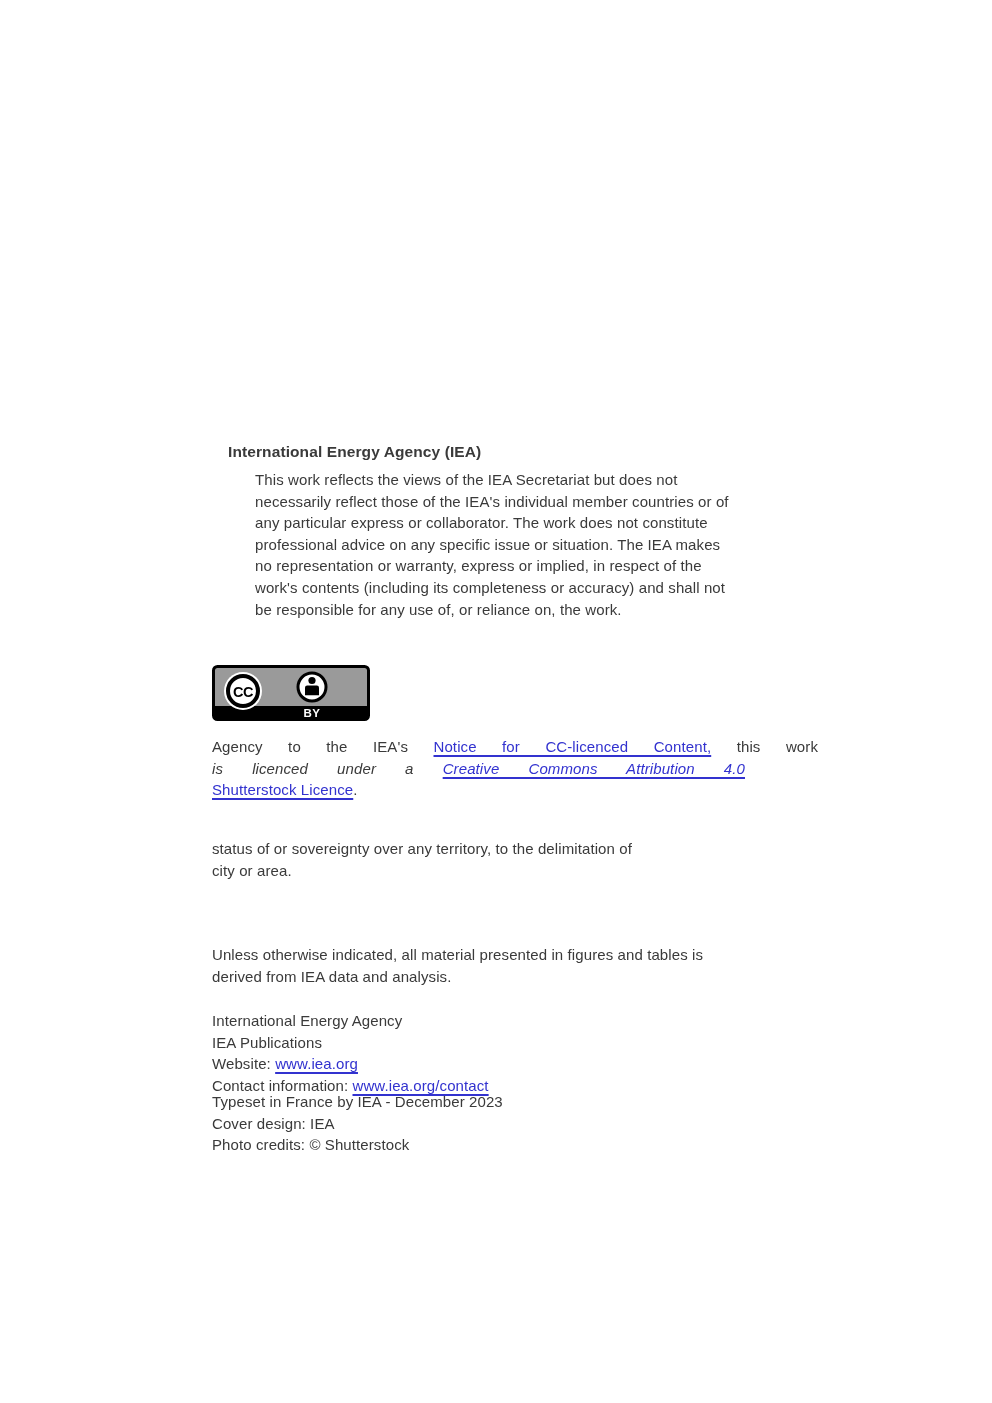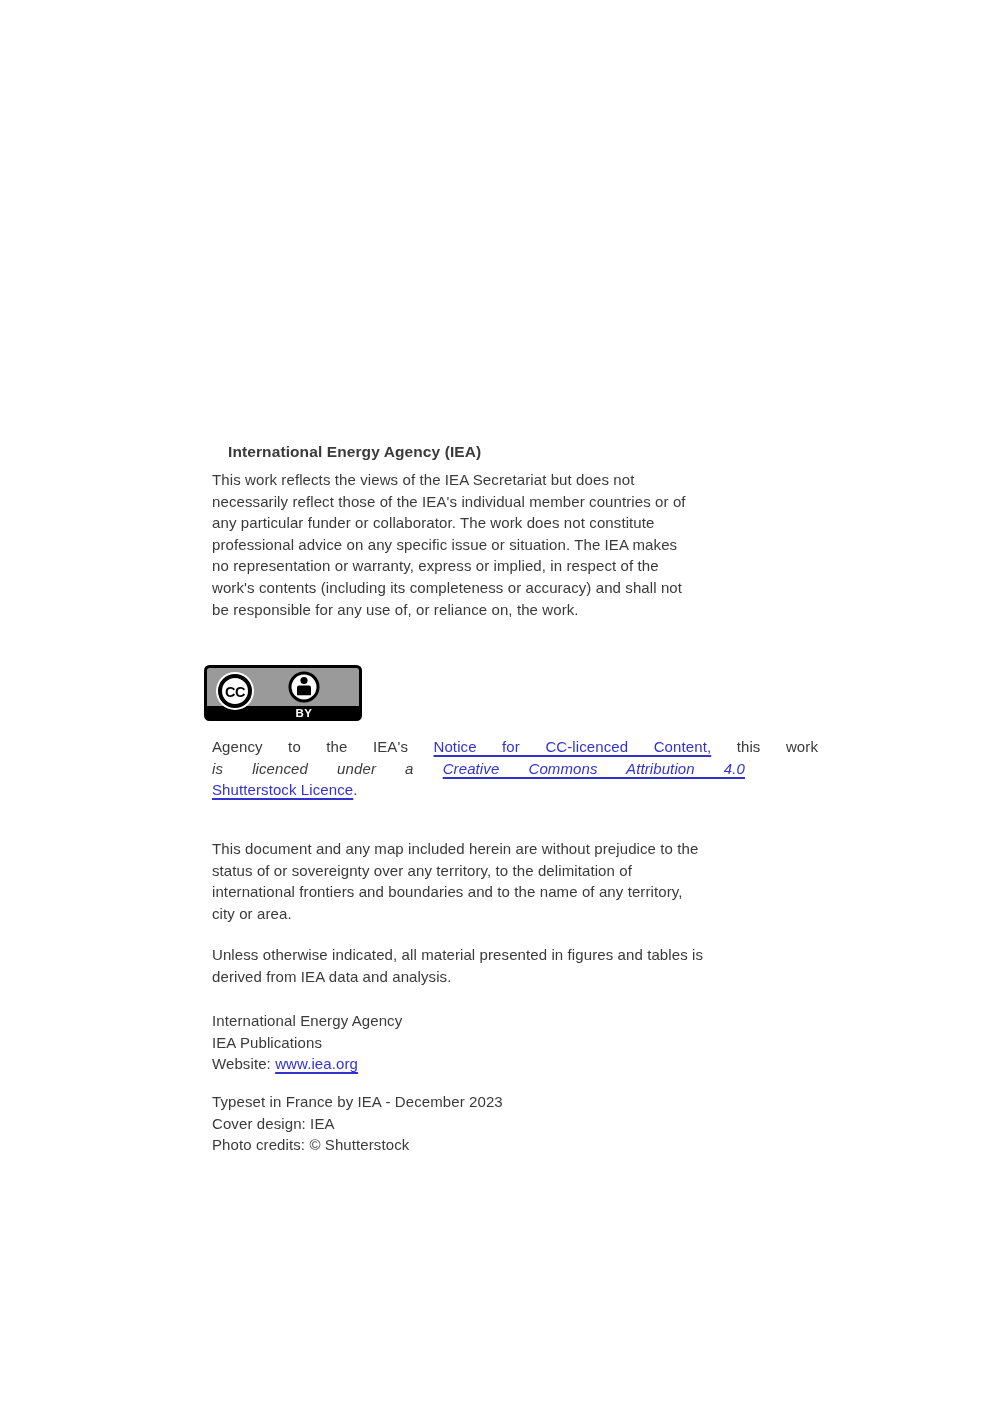--- a/index.html
+++ b/index.html
@@ -35,42 +35,42 @@
   a.lnk, span.lnk {
     color: var(--link-color, #3232cf);
     text-decoration: underline;
     text-decoration-thickness: 1.5px;
     text-underline-offset: 3px;
     text-decoration-color: var(--link-color, #3232cf);
     cursor: pointer;
   }
   .cc-badge {
     position: absolute;
-    left: 204px;
+    left: 212px;
     top: 665px;
     width: 158px;
     height: 56px;
   }
   .cc-badge svg { display: block; }
   .cc-badge text {
     font-family: "Liberation Sans", "DejaVu Sans", sans-serif;
     font-weight: 700;
   }
 </style>
 </head>
 <body>
 
 <div class="block" style="top:425px;">
   <h1 class="page-heading">International Energy Agency (IEA)</h1>
 </div>
 
-<div class="block" style="top:469px;">
+<div class="block" style="top:469px;margin-left:43px;">
   <div class="tline">This work reflects the views of the IEA Secretariat but does not</div>
   <div class="tline">necessarily reflect those of the IEA's individual member countries or of</div>
-  <div class="tline">any particular funder or collaborator. The work does not constitute</div>
+  <div class="tline">any particular express or collaborator. The work does not constitute</div>
   <div class="tline">professional advice on any specific issue or situation. The IEA makes</div>
   <div class="tline">no representation or warranty, express or implied, in respect of the</div>
   <div class="tline">work's contents (including its completeness or accuracy) and shall not</div>
   <div class="tline">be responsible for any use of, or reliance on, the work.</div>
 </div>
 
 <div class="cc-badge">
   <svg width="158" height="56" viewBox="0 0 158 56">
     <rect x="1.5" y="1.5" width="155" height="53" rx="4" fill="#9a9a9a" stroke="#000000" stroke-width="3"></rect>
     <rect x="3" y="41" width="152" height="12.5" fill="#000000"></rect>
@@ -88,34 +88,33 @@
   </svg>
 </div>
 
 <div class="block" style="top:736px;">
   <div class="jline w1"><span>Agency to the IEA's </span><span class="lnk">Notice for CC-licenced Content,</span><span> this work</span></div>
   <div class="jline w2"><span>is&nbsp;licenced under a </span><span class="lnk">Creative Commons Attribution 4.0</span></div>
   <div class="tline"><span class="lnk">Shutterstock Licence</span><span>.</span></div>
 </div>
 
 <div class="block" style="top:838px;">
-  <div class="tline">This document and any map included herein are without prejudice to the</div>
   <div class="tline">status of or sovereignty over any territory, to the delimitation of</div>
-  <div class="tline">international frontiers and boundaries and to the name of any territory,</div>
   <div class="tline">city or area.</div>
 </div>
 
 <div class="block" style="top:944px;">
   <div class="tline">Unless otherwise indicated, all material presented in figures and tables is</div>
   <div class="tline">derived from IEA data and analysis.</div>
 </div>
 
 <div class="block" style="top:1010px;">
   <div class="tline">International Energy Agency</div>
   <div class="tline">IEA Publications</div>
   <div class="tline"><span>Website: </span><span class="lnk">www.iea.org</span></div>
+  <div class="tline"><span>Contact information: </span><span class="lnk">www.iea.org/contact</span></div>
 </div>
 
 <div class="block" style="top:1091px;">
   <div class="tline">Typeset in France by IEA - December 2023</div>
   <div class="tline">Cover design: IEA</div>
   <div class="tline">Photo credits: © Shutterstock</div>
 </div>
 
 </body></html>

